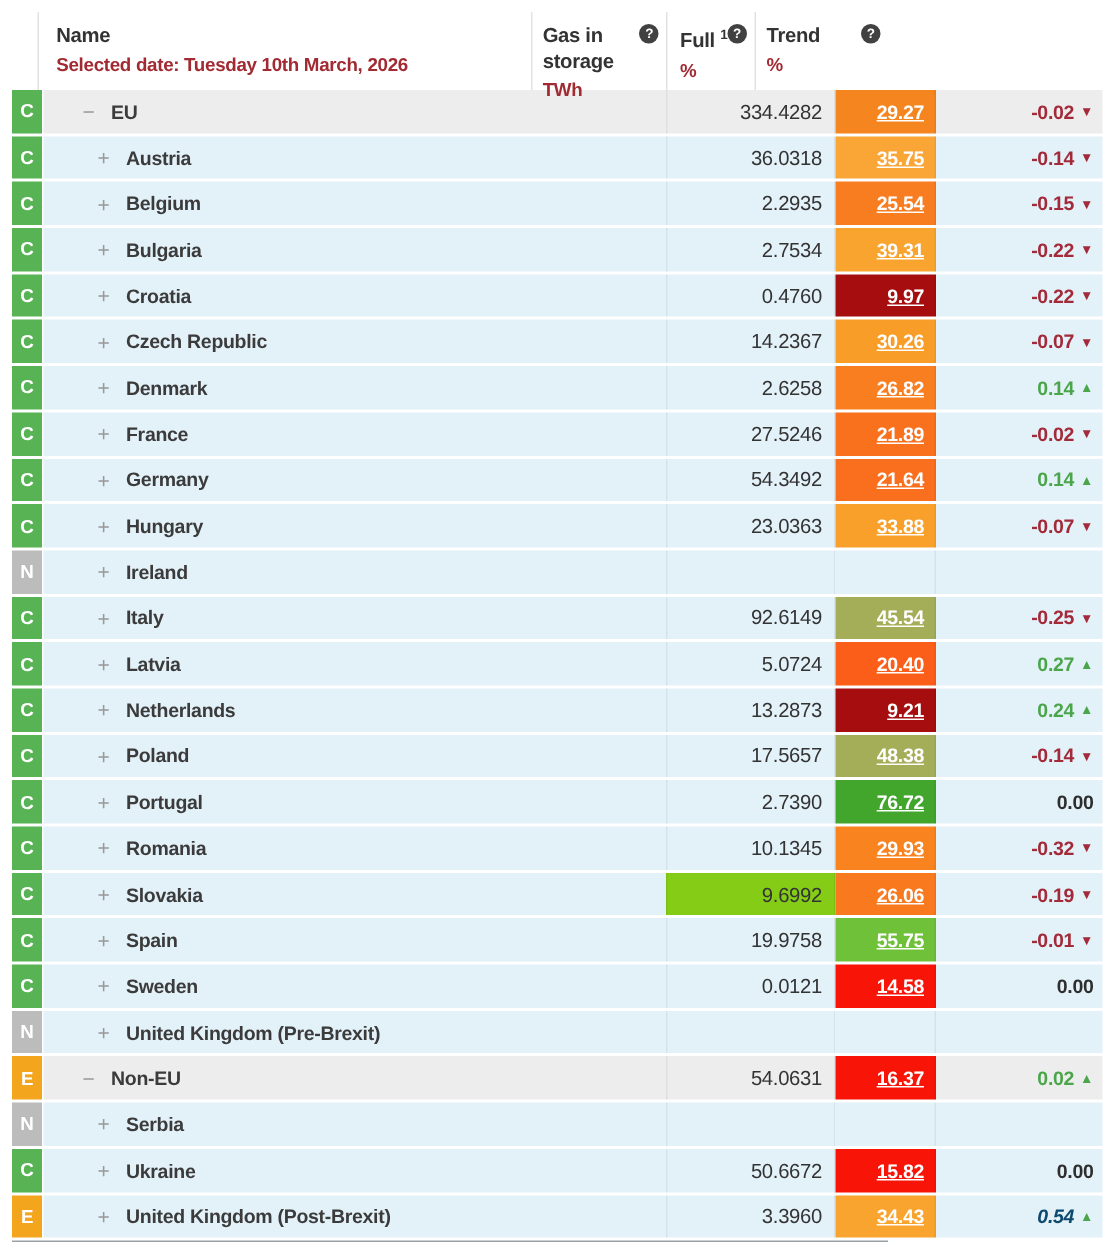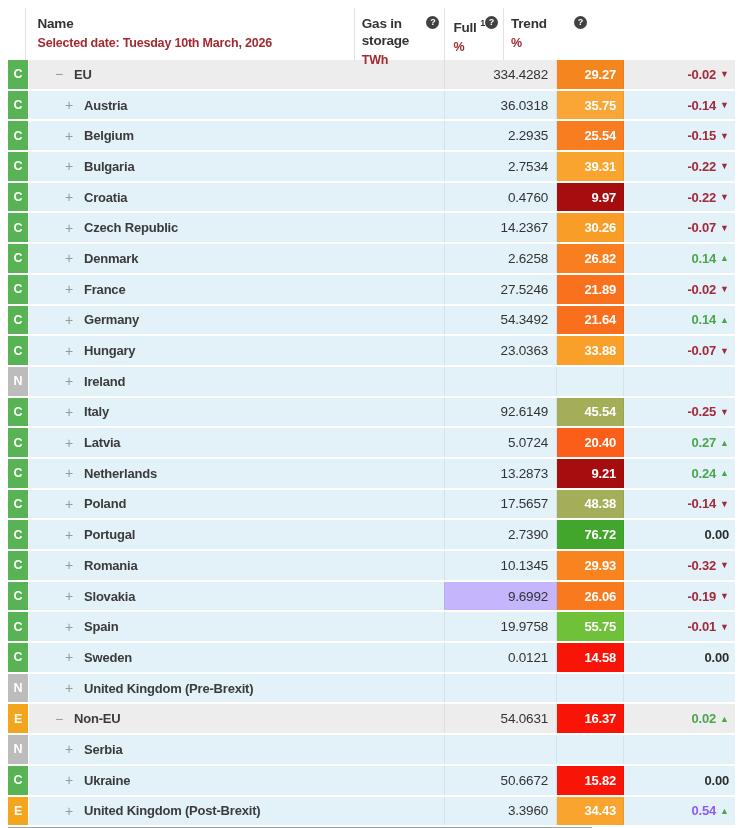--- a/index.html
+++ b/index.html
@@ -69,21 +69,21 @@
     margin-left:8px;color:#3b3b3b;font-size:13px;font-weight:bold;
   }
   .gas-cell{
     width:113px;flex:0 0 113px;justify-content:flex-end;padding-right:8px;
     border-left:1px solid rgba(0,0,0,0.06);border-right:1px solid rgba(0,0,0,0.06);
     color:#333;font-size:13.5px;font-weight:normal;
   }
   .full-cell{
     width:67px;flex:0 0 67px;justify-content:flex-end;padding-right:7px;
     border-right:1px solid rgba(0,0,0,0.06);
-    color:#fff;font-size:13px;font-weight:bold;
+    color:#fff;font-size:13px;font-weight:bold;text-decoration:underline;
   }
   .trend-cell{
     width:111px;flex:0 0 111px;justify-content:flex-end;padding-right:6px;
     font-size:13px;font-weight:bold;
   }
   .trend-arrow{font-size:9px;margin-left:4px;letter-spacing:0;}
   .table-bottom{height:2px;background:#9aa1a6;}
 </style>
 </head>
 <body>
@@ -343,21 +343,21 @@
             <div class="trend-num" style="color: rgb(162, 42, 57);">-0.32</div>
             <div class="trend-arrow" style="color: rgb(162, 42, 57);">▼</div>
           </div>
         </div>
         <div class="row">
           <div class="badge" style="background: rgb(87, 179, 83);">C</div>
           <div class="cell name-cell" style="background: rgb(227, 241, 249);">
             <div class="expander child">+</div>
             <div class="country-name">Slovakia</div>
           </div>
-          <div class="cell gas-cell" style="background: #c4b5fd; padding-left: 27px;">9.6992</div>
+          <div class="cell gas-cell" style="background: #84cc16; padding-left: 27px;">9.6992</div>
           <div class="cell full-cell" style="background: rgb(248, 121, 30);">26.06</div>
           <div class="cell trend-cell" style="background: rgb(227, 241, 249);">
             <div class="trend-num" style="color: rgb(162, 42, 57);">-0.19</div>
             <div class="trend-arrow" style="color: rgb(162, 42, 57);">▼</div>
           </div>
         </div>
         <div class="row">
           <div class="badge" style="background: rgb(87, 179, 83);">C</div>
           <div class="cell name-cell" style="background: rgb(227, 241, 249);">
             <div class="expander child">+</div>
@@ -429,20 +429,20 @@
         </div>
         <div class="row">
           <div class="badge" style="background: rgb(243, 165, 30);">E</div>
           <div class="cell name-cell" style="background: rgb(227, 241, 249);">
             <div class="expander child">+</div>
             <div class="country-name">United Kingdom (Post-Brexit)</div>
           </div>
           <div class="cell gas-cell" style="background: rgb(227, 241, 249);">3.3960</div>
           <div class="cell full-cell" style="background: rgb(249, 164, 46);">34.43</div>
           <div class="cell trend-cell" style="background: rgb(227, 241, 249);">
-            <div class="trend-num" style="color: #8b5cf6;">0.54</div>
+            <div class="trend-num" style="color: #0c4a6e; font-style: italic;">0.54</div>
             <div class="trend-arrow" style="color: rgb(75, 166, 75);">▲</div>
           </div>
         </div>
       </div>
     <div class="table-bottom"></div>
   </div>
 </div>
 
 </body></html>

